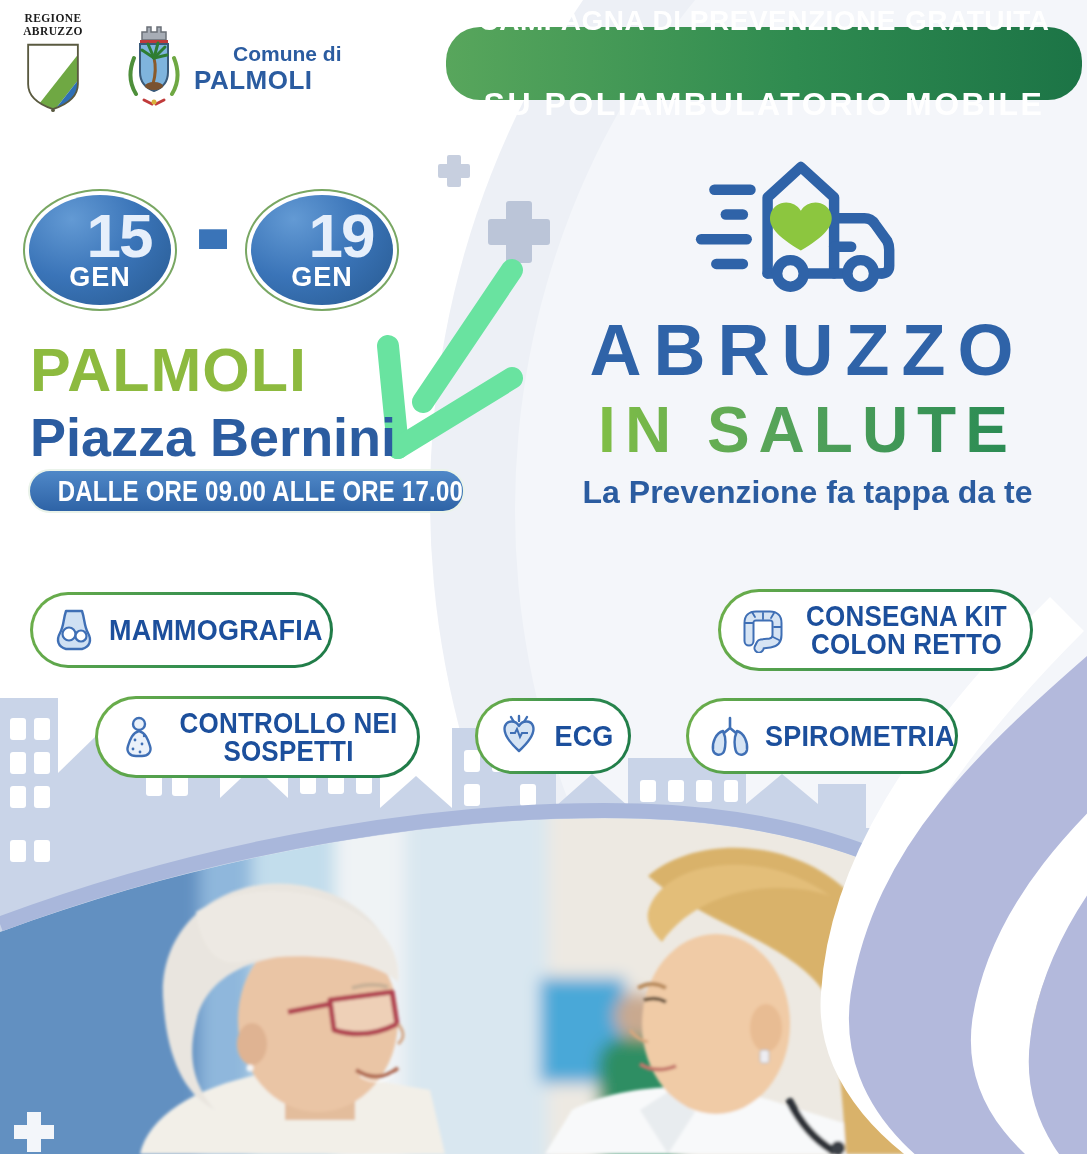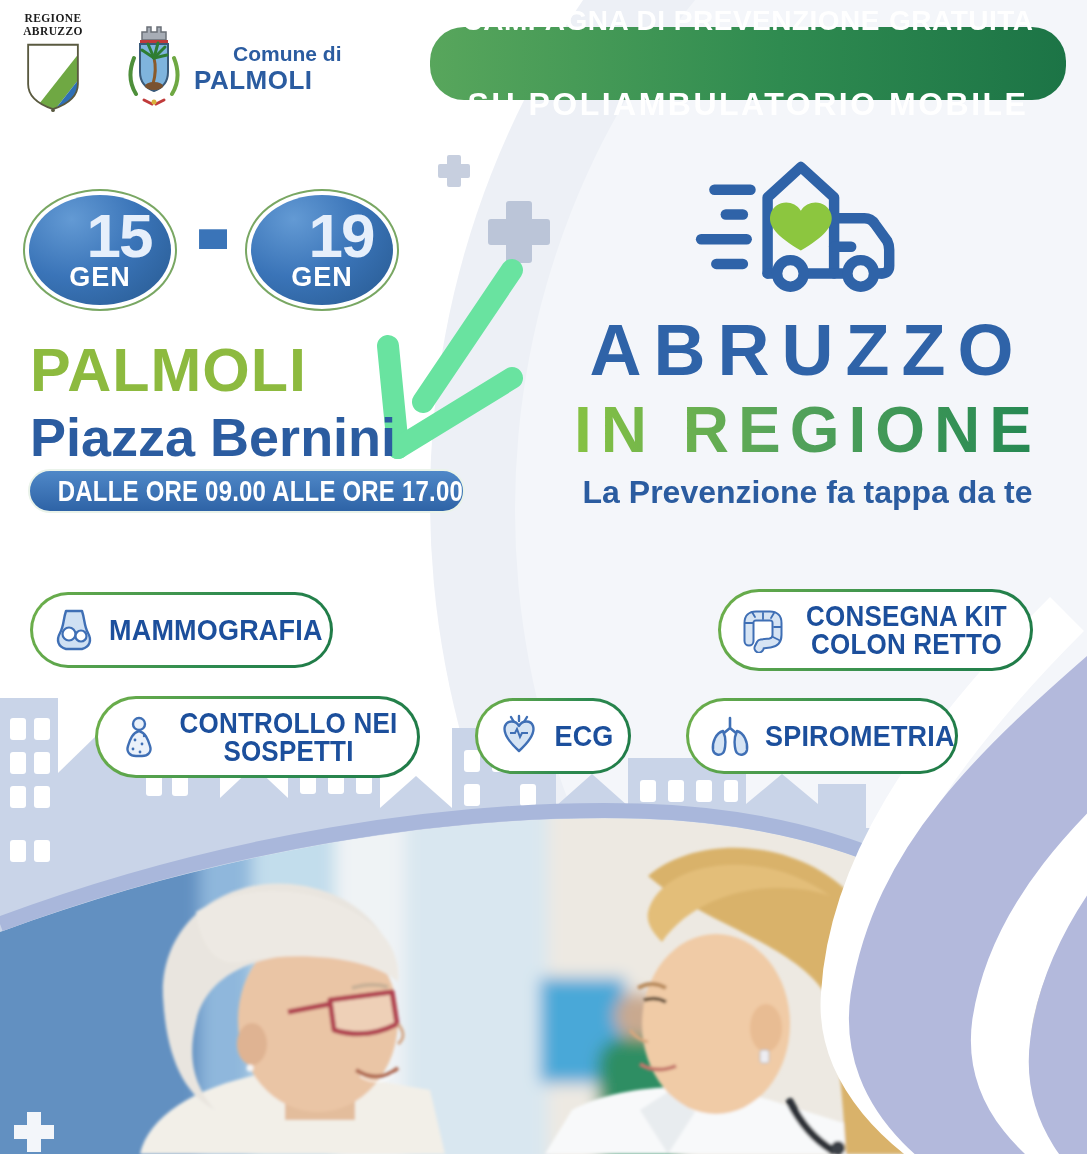--- a/index.html
+++ b/index.html
@@ -14,21 +14,21 @@
   
   .region-logo{left:20px;top:12px;width:66px;text-align:center;}
   .region-text{font-family:"Liberation Serif",serif;font-size:11.5px;font-weight:700;color:#1c1c1c;
                line-height:1.15;letter-spacing:.4px;}
   .crest{left:124px;top:22px;}
   .comune-text{left:194px;top:42px;color:#2B5CA0;line-height:1.15;}
   .comune-text .l1{font-size:21px;font-weight:600;margin-left:39px;}
   .comune-text .l2{font-size:26px;font-weight:800;letter-spacing:.5px;}
 
   
-  .banner{left:430px;top:27px;width:636px;height:73px;border-radius:34px;
+  .banner{left:446px;top:27px;width:636px;height:73px;border-radius:34px;
           background:linear-gradient(90deg,#58A65C 0%,#2F8B50 55%,#1C7446 100%);
           color:#fff;display:flex;flex-direction:column;align-items:center;justify-content:center;gap:48px;}
   .banner-line1{font-size:28px;font-weight:600;letter-spacing:.5px;white-space:nowrap;}
   .banner-line1 b{font-weight:800;margin-left:9px;}
   .banner-line2{font-size:32px;font-weight:700;letter-spacing:2.5px;margin-top:1px;white-space:nowrap;}
 
   
   .badge{position:absolute;border-radius:50%;border:2px solid #79A763;background:#fff;padding:4px;box-sizing:border-box;}
   .badge-inner{width:100%;height:100%;border-radius:50%;
      background:radial-gradient(ellipse at 30% 22%,#639AD4 0%,#3A74B8 48%,#27598F 100%);
@@ -290,21 +290,21 @@
         <path d="M148,104 H166"></path>
         <path d="M78,132 H87"></path>
           <path d="M118,132 H160"></path>
           <path d="M192,132 H198"></path>
         <circle cx="102" cy="132" r="14"></circle>
           <circle cx="176" cy="132" r="14"></circle>
       </g>
       <path d="M113,66 C105,53 85,55 81,70 C78,82 88,93 113,108 C138,93 148,82 145,70 C141,55 121,53 113,66 Z" fill="#8CC63F"></path>
     </svg>
     <div class="brand-title">ABRUZZO</div>
-    <div class="brand-sub">IN REGIONE</div>
+    <div class="brand-sub">IN SALUTE</div>
     <div class="brand-tag">La Prevenzione fa tappa da te</div>
   </div>
 
   <div class="pill" style="left:30px;top:592px;width:303px;height:76px">
     <span class="pill-icon">
       <svg width="46" height="46" viewBox="0 0 46 46">
         <path d="M15,4 C12,13 13,19 9,26 C5,33 7,40 15,42 L31,42 C39,40 41,33 37,26 C33,19 34,13 31,4 Z" fill="#CFE0F3" stroke="#3F6FB5" stroke-width="2.4" stroke-linejoin="round"></path>
         <circle cx="18" cy="27" r="6.5" fill="#FFFFFF" stroke="#3F6FB5" stroke-width="2.2"></circle>
         <circle cx="30" cy="29" r="5.5" fill="#FFFFFF" stroke="#3F6FB5" stroke-width="2.2"></circle>
       </svg>

